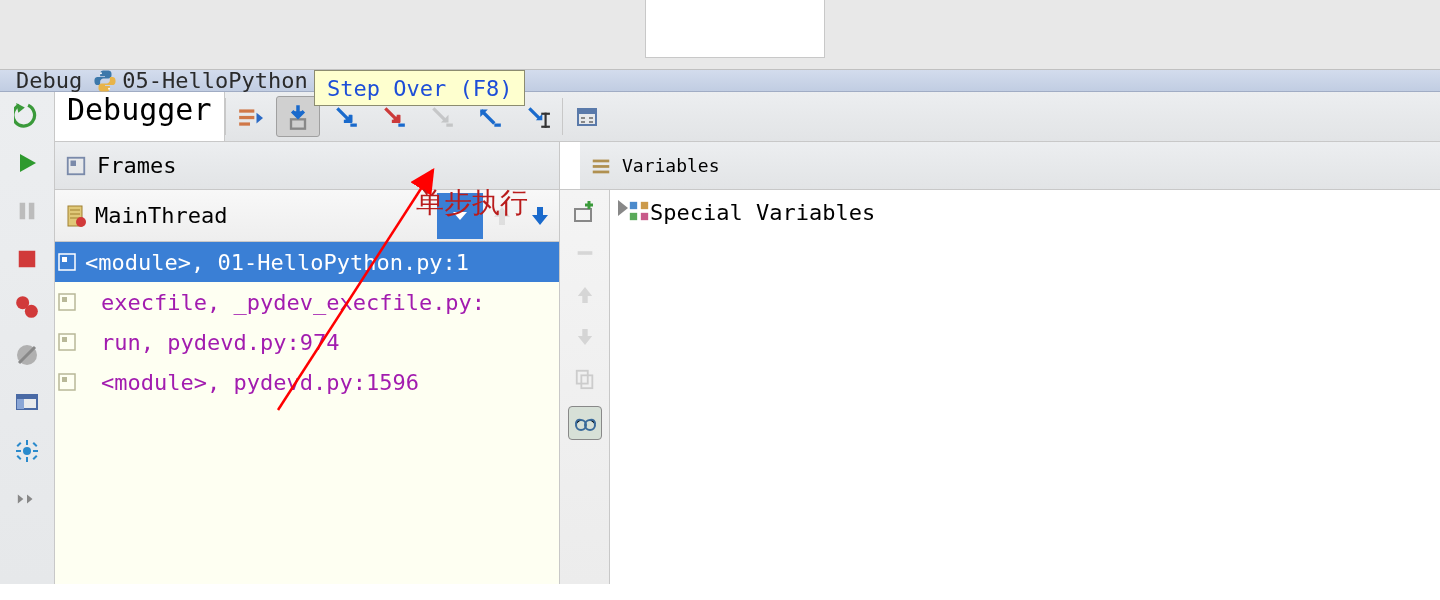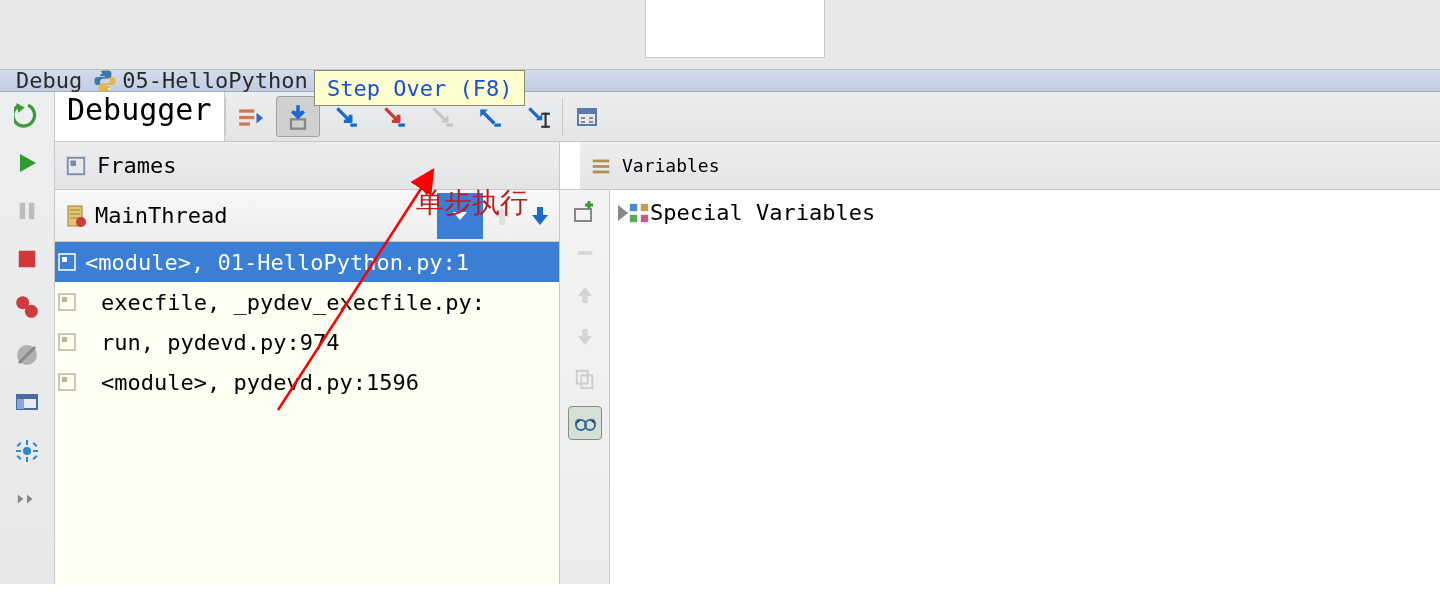--- a/index.html
+++ b/index.html
@@ -45,29 +45,29 @@
   .thread-box { flex:1; display:flex; align-items:center; gap:8px; font-size:22px; }
   .thread-icon { width:24px; height:24px; }
   .dd-btn { width:46px; height:46px; background:#3a7fd5; display:flex; align-items:center; justify-content:center; }
   .nav-btn { width:38px; height:46px; display:flex; align-items:center; justify-content:center; opacity:.35; }
   .nav-btn.active { opacity:1; }
 
   .frames-list { flex:1; overflow:auto; }
   .frame-item { height:40px; display:flex; align-items:center; padding-left:2px; font-size:22px; gap:8px; white-space:nowrap; overflow:hidden; }
   .frame-item .fi-icon { width:20px; height:20px; flex-shrink:0; }
   .frame-item.selected { background:#3a7fd5; color:#fff; }
-  .frame-item.dim { color:#000000;gap:24px; }
+  .frame-item.dim { color:#a21caf;gap:24px; }
 
   .mid-col { width: 50px; background: linear-gradient(#f4f4f4,#ececec); border-right:1px solid #c8c8c8; display:flex; flex-direction:column; align-items:center; padding-top:6px; gap:12px; }
   .mid-btn { width:30px; height:30px; display:flex; align-items:center; justify-content:center; opacity:.5; }
   .mid-btn.on { opacity:1; }
   .mid-btn.box { width:34px; height:34px; background:#d7e0d7; border:1px solid #888; border-radius:4px; opacity:1; }
 
   .vars-col { flex:1; background:#fff; padding:10px 8px; font-size:22px; }
-  .var-row { display:flex; align-items:center; }
+  .var-row { display:flex; align-items:flex-start; }
   .expand-tri { width:0; height:0; border-top:8px solid transparent; border-bottom:8px solid transparent; border-left:10px solid #888; }
   .sq-icon { width:22px; height:22px; }
 
   
   .annotation-text { position:absolute; left:408px; top:184px; font-size:28px; color:#b91c1c; font-family:Liberation Serif, serif; z-index:5; pointer-events:none;margin-left:8px; }
   .arrow-svg { position:absolute; left:258px; top:160px; width:190px; height:260px; z-index:4; pointer-events:none; }
 
 </style>
 </head>
 <body>

